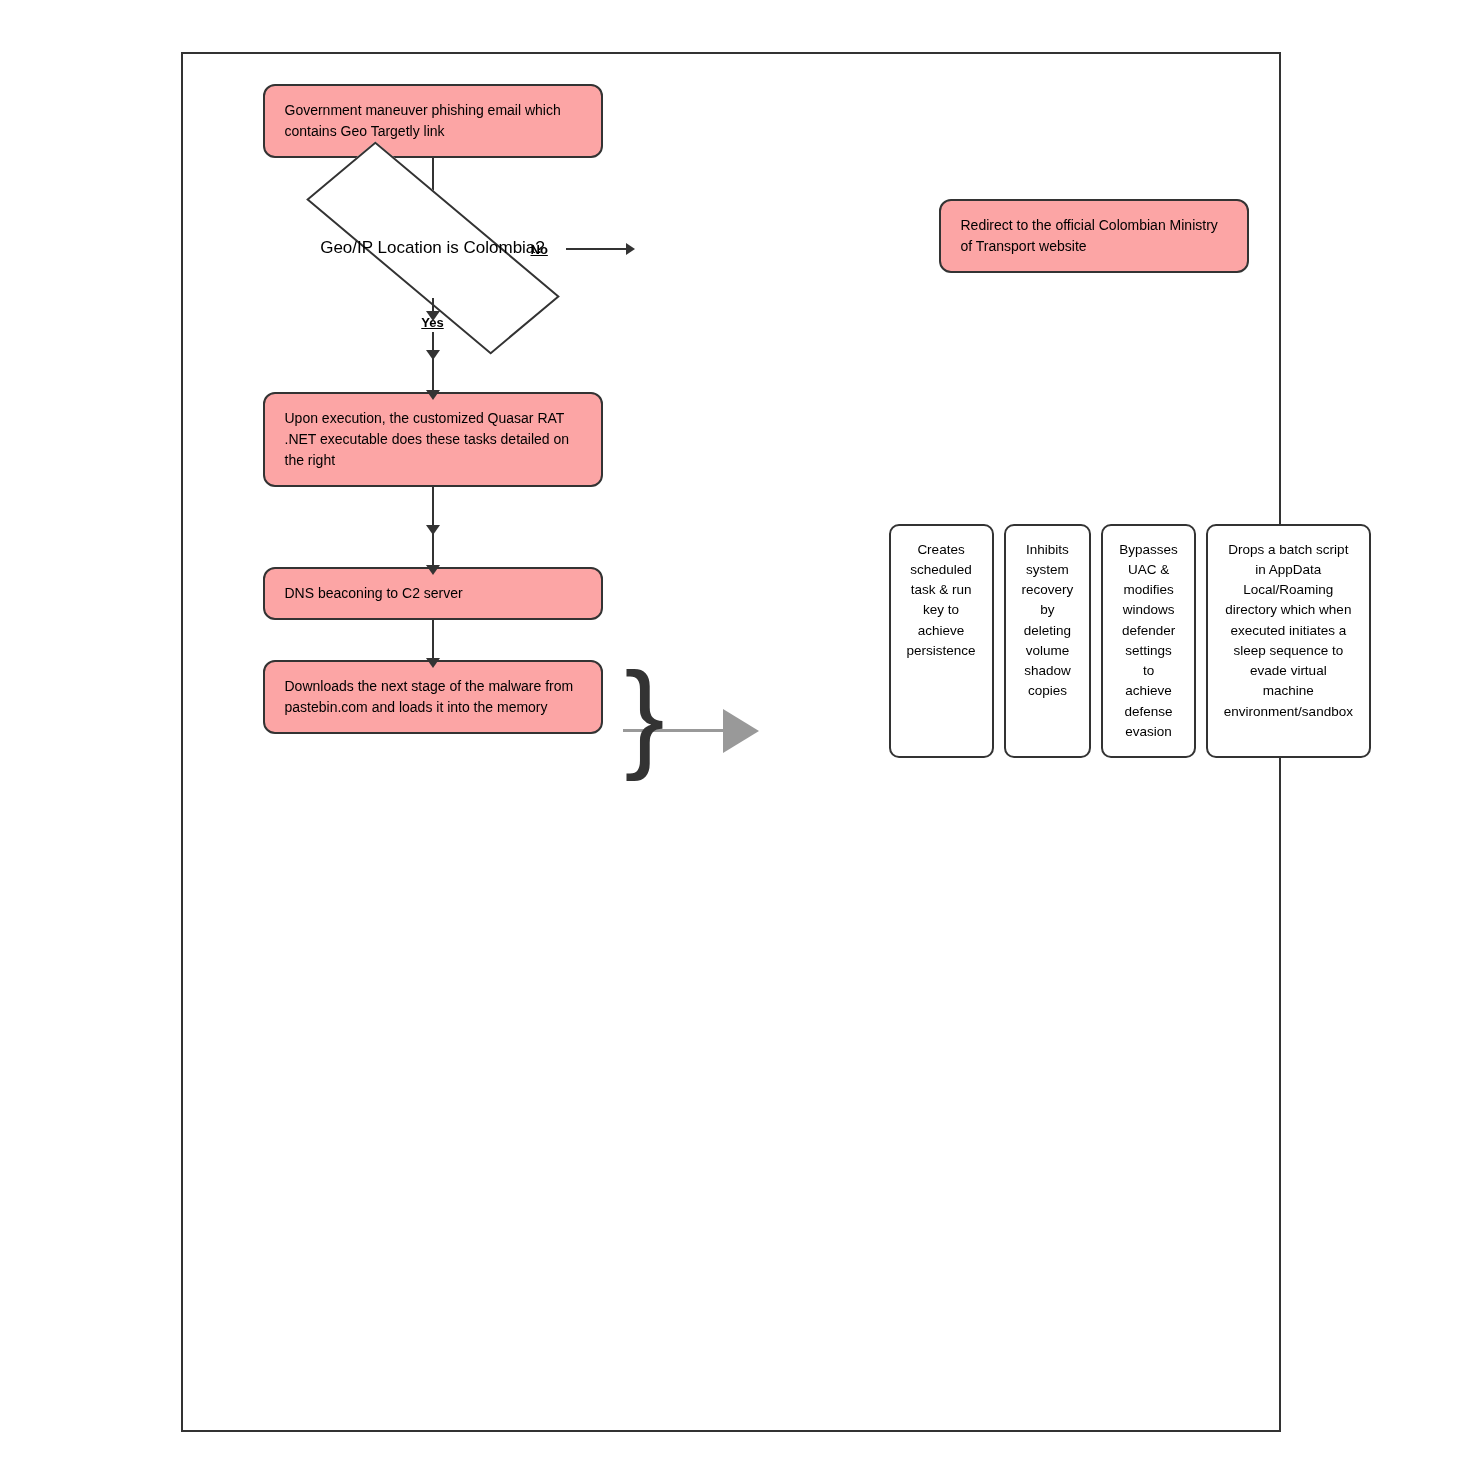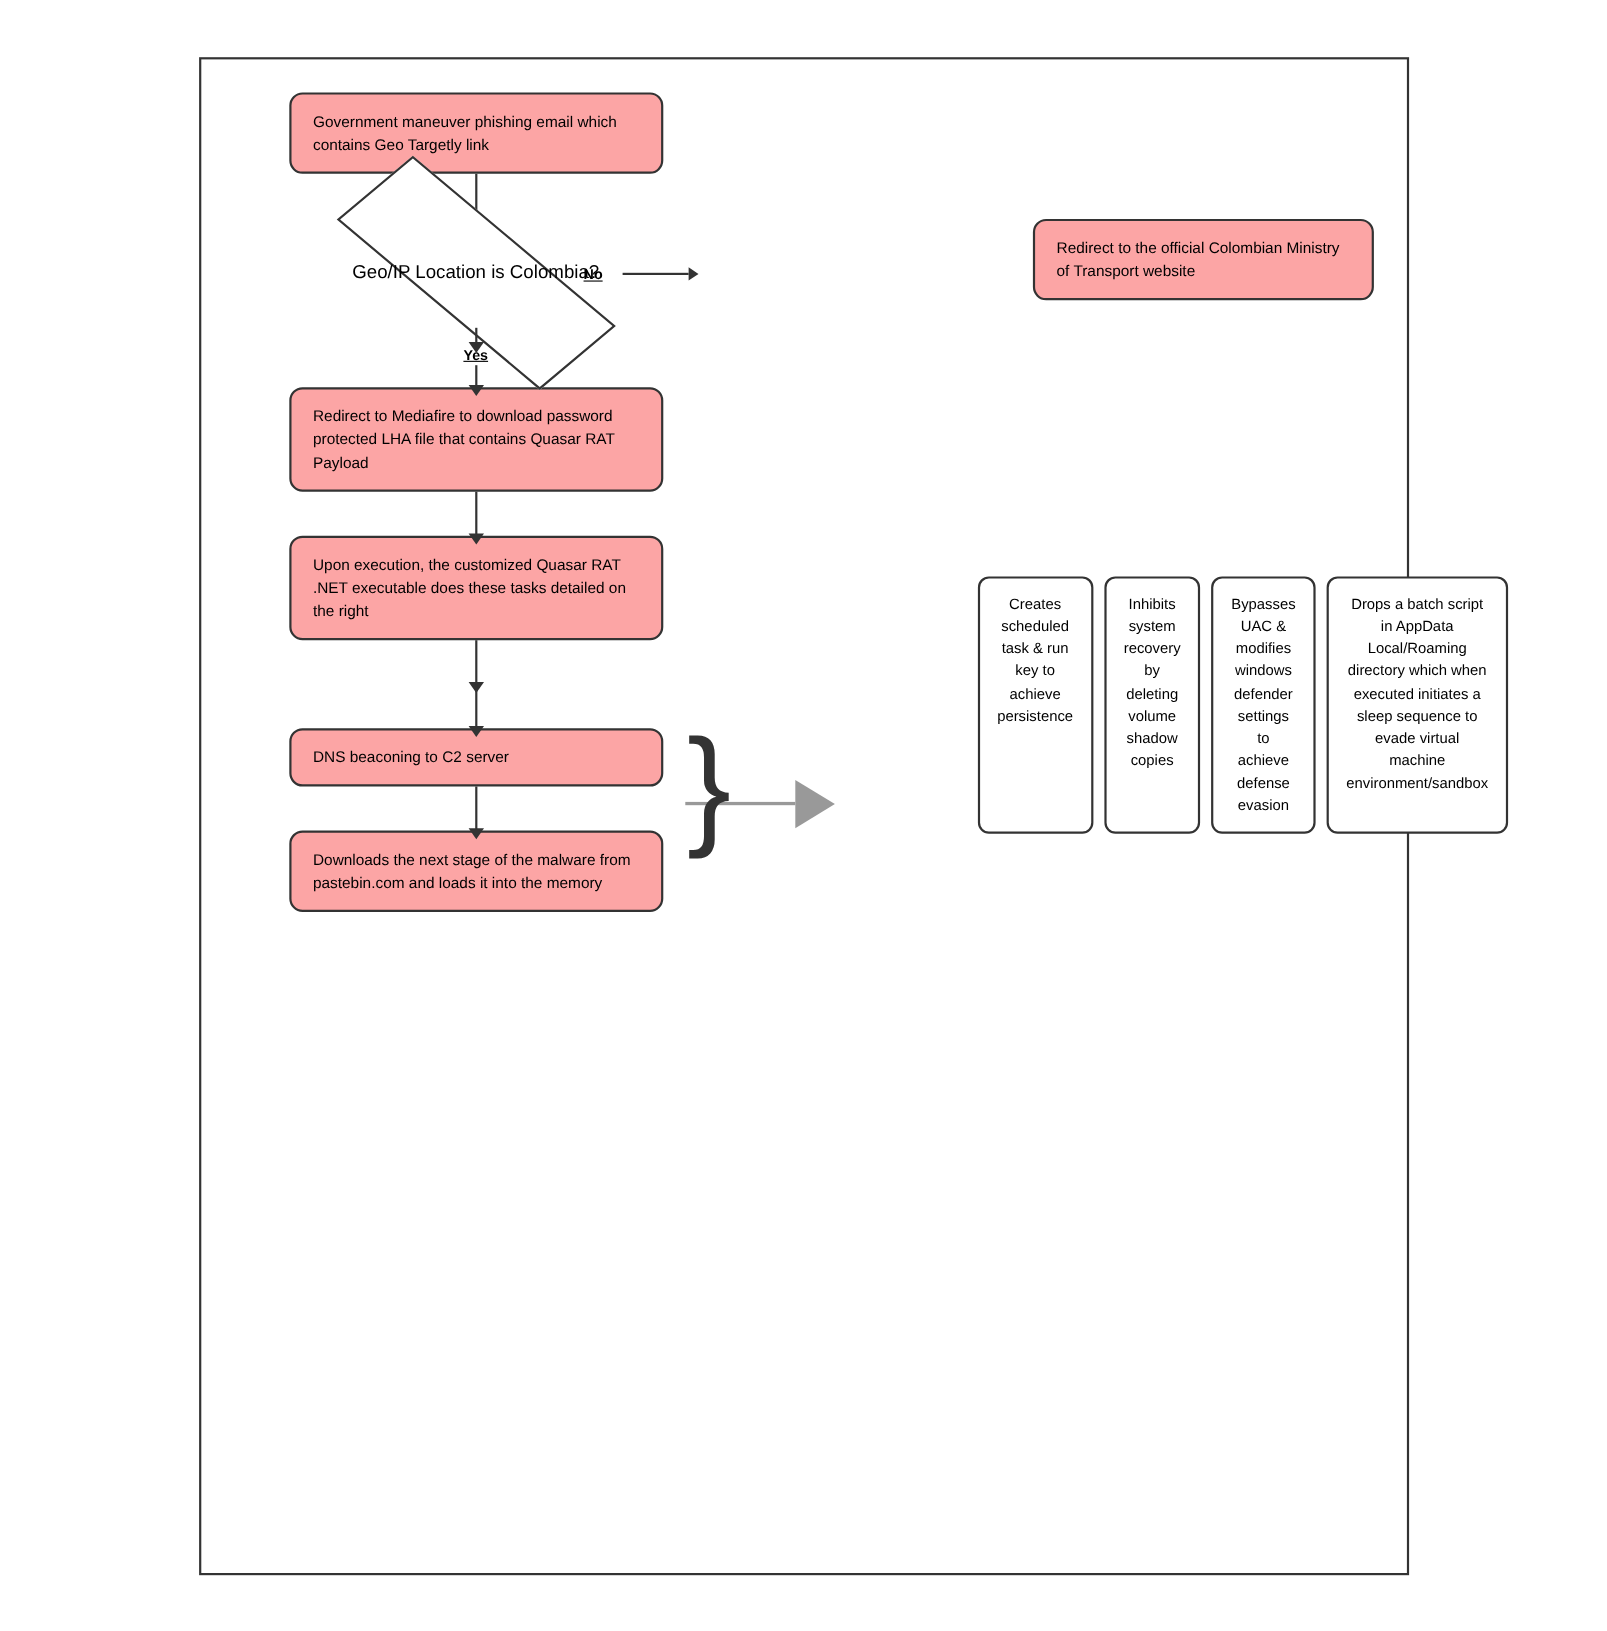--- a/index.html
+++ b/index.html
@@ -186,23 +186,20 @@
       <div class="diamond"></div>
       <div class="diamond-text">Geo/IP Location is Colombia?</div>
     </div>
 
     <div class="connector">
       <div class="arrow-down" style="height:15px;"></div>
       <div class="label-yes">Yes</div>
       <div class="arrow-down" style="height:20px;"></div>
     </div>
 
-    <div class="flow-box flow-box-wide">
-      <span>Redirect to Mediafire to download password protected LHA file that contains Quasar RAT Payload</span>
-    </div>
 
     <div class="connector">
       <div class="arrow-down" style="height:40px;"></div>
     </div>
 
     <div class="flow-box flow-box-wide">
       <span>Upon execution, the customized Quasar RAT .NET executable does these tasks detailed on the right</span>
     </div>
 
     <div class="connector">

